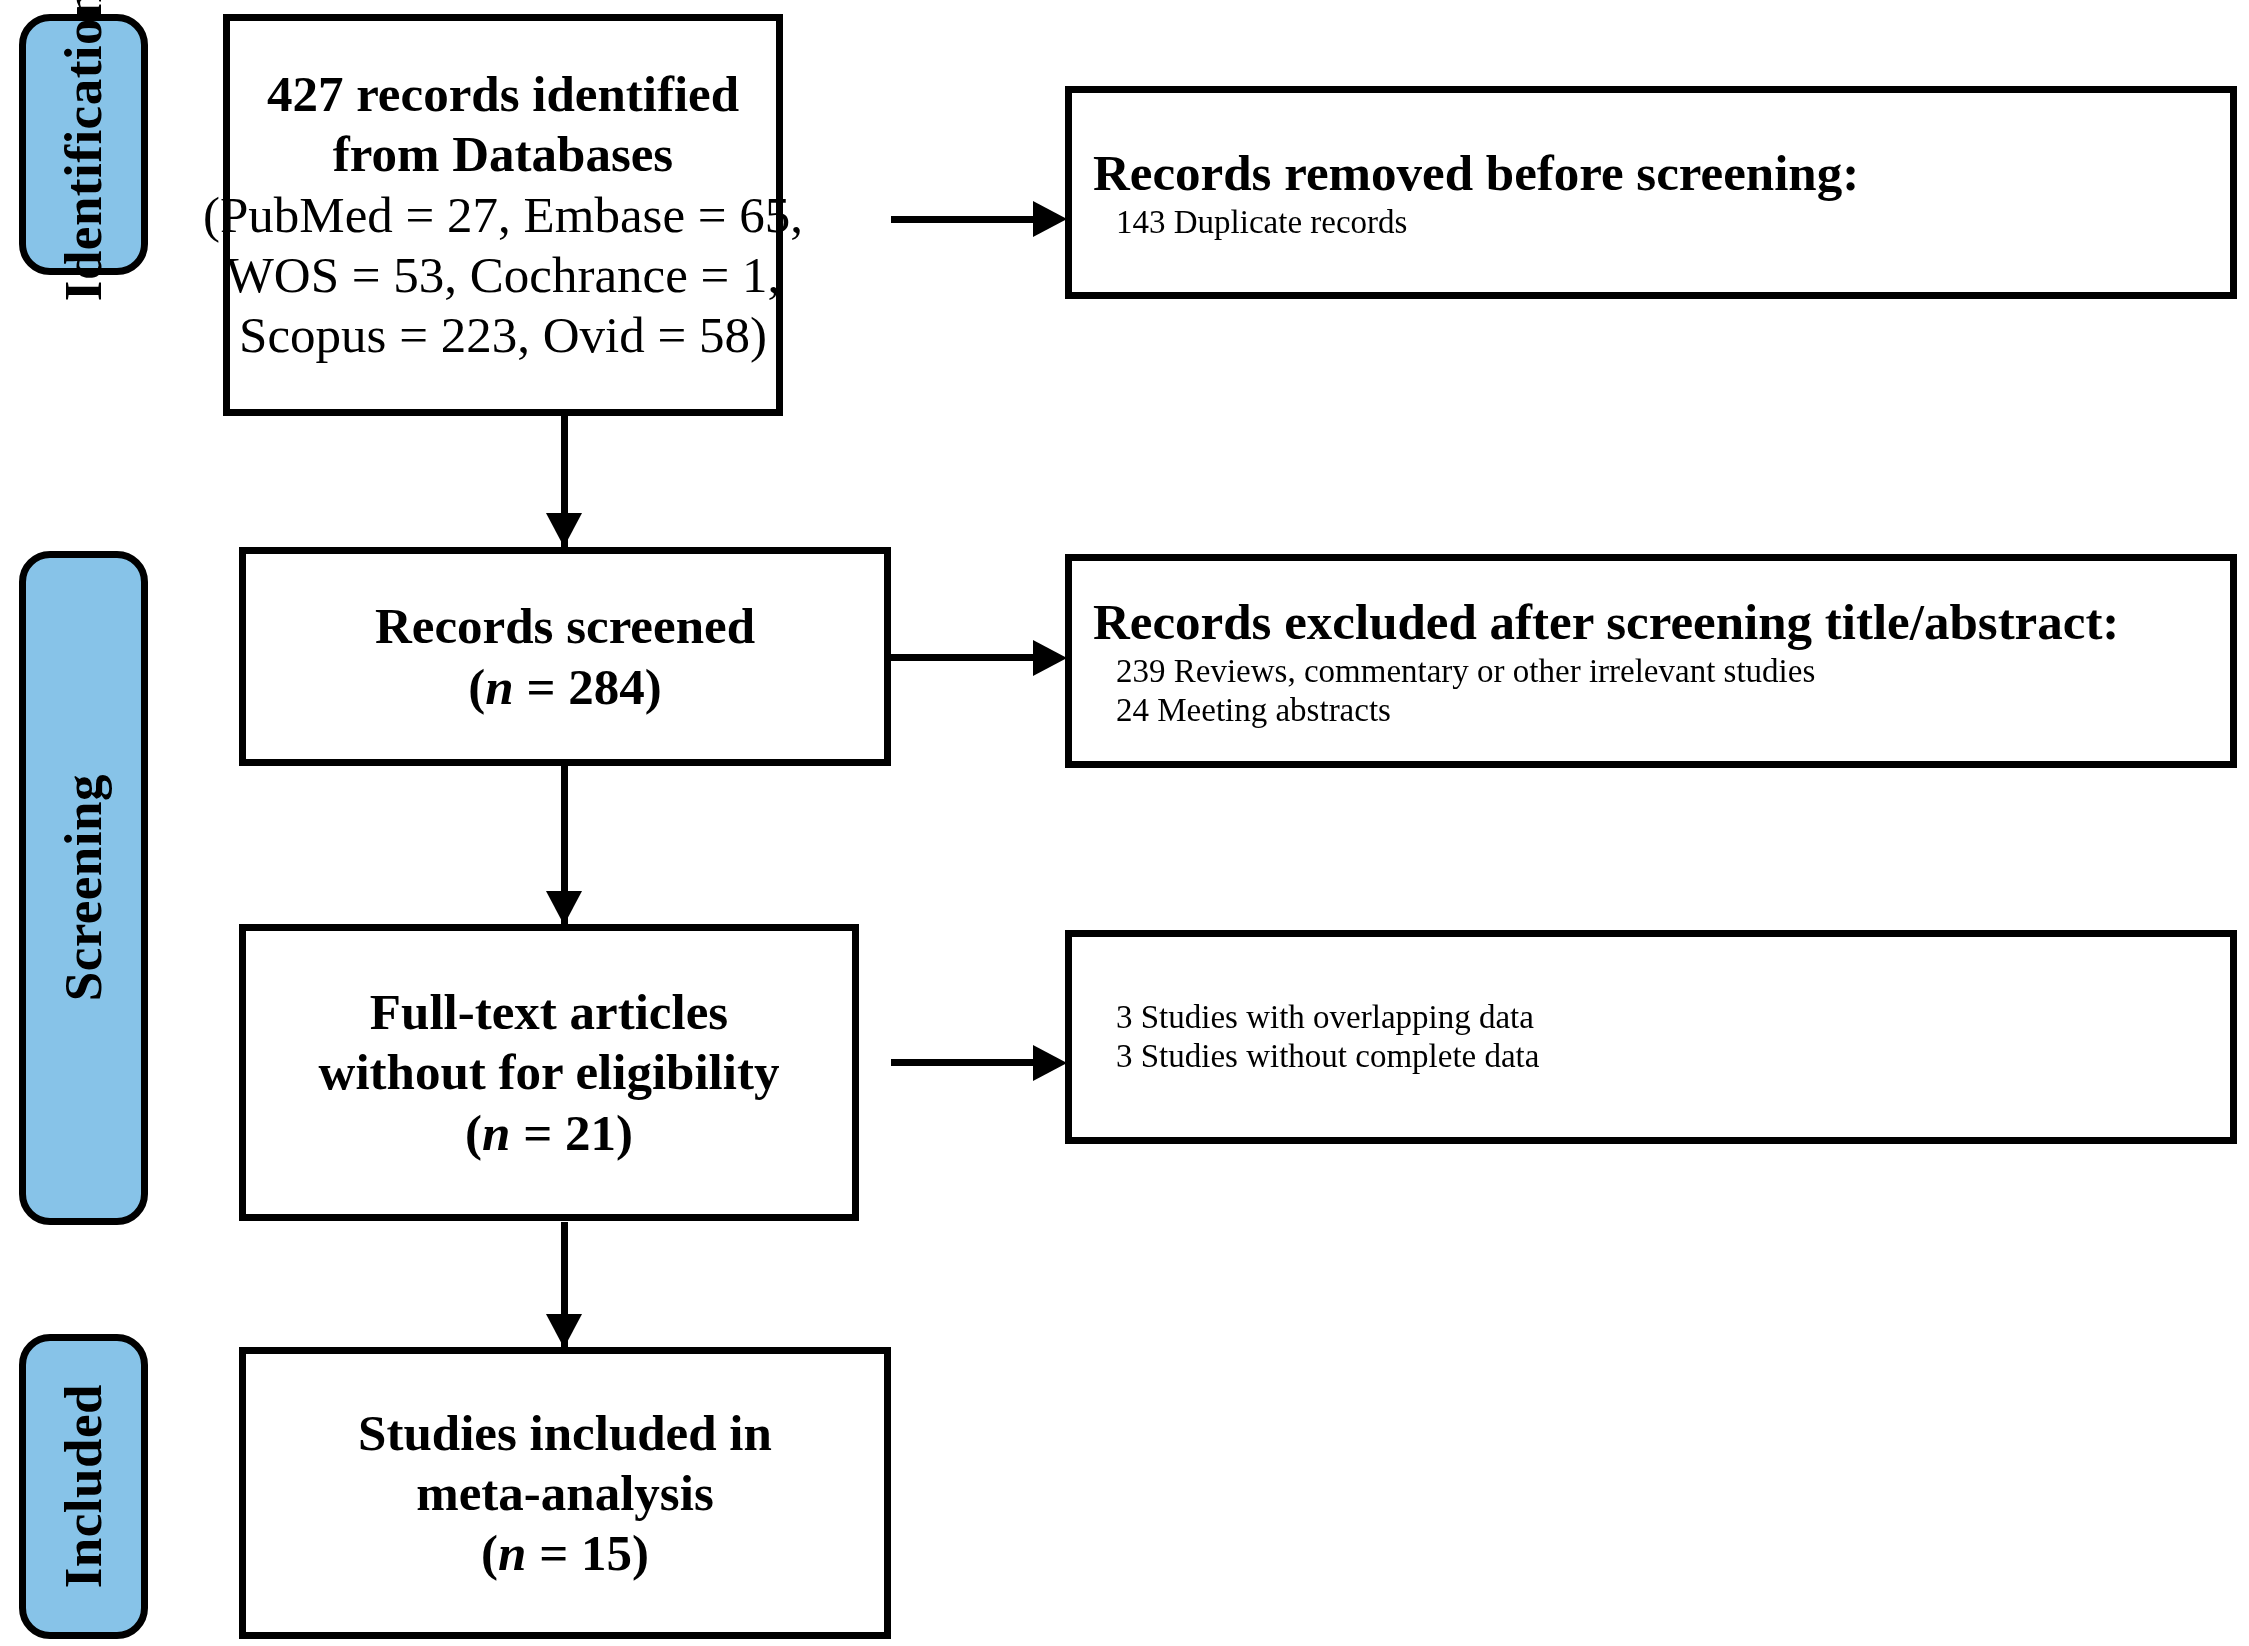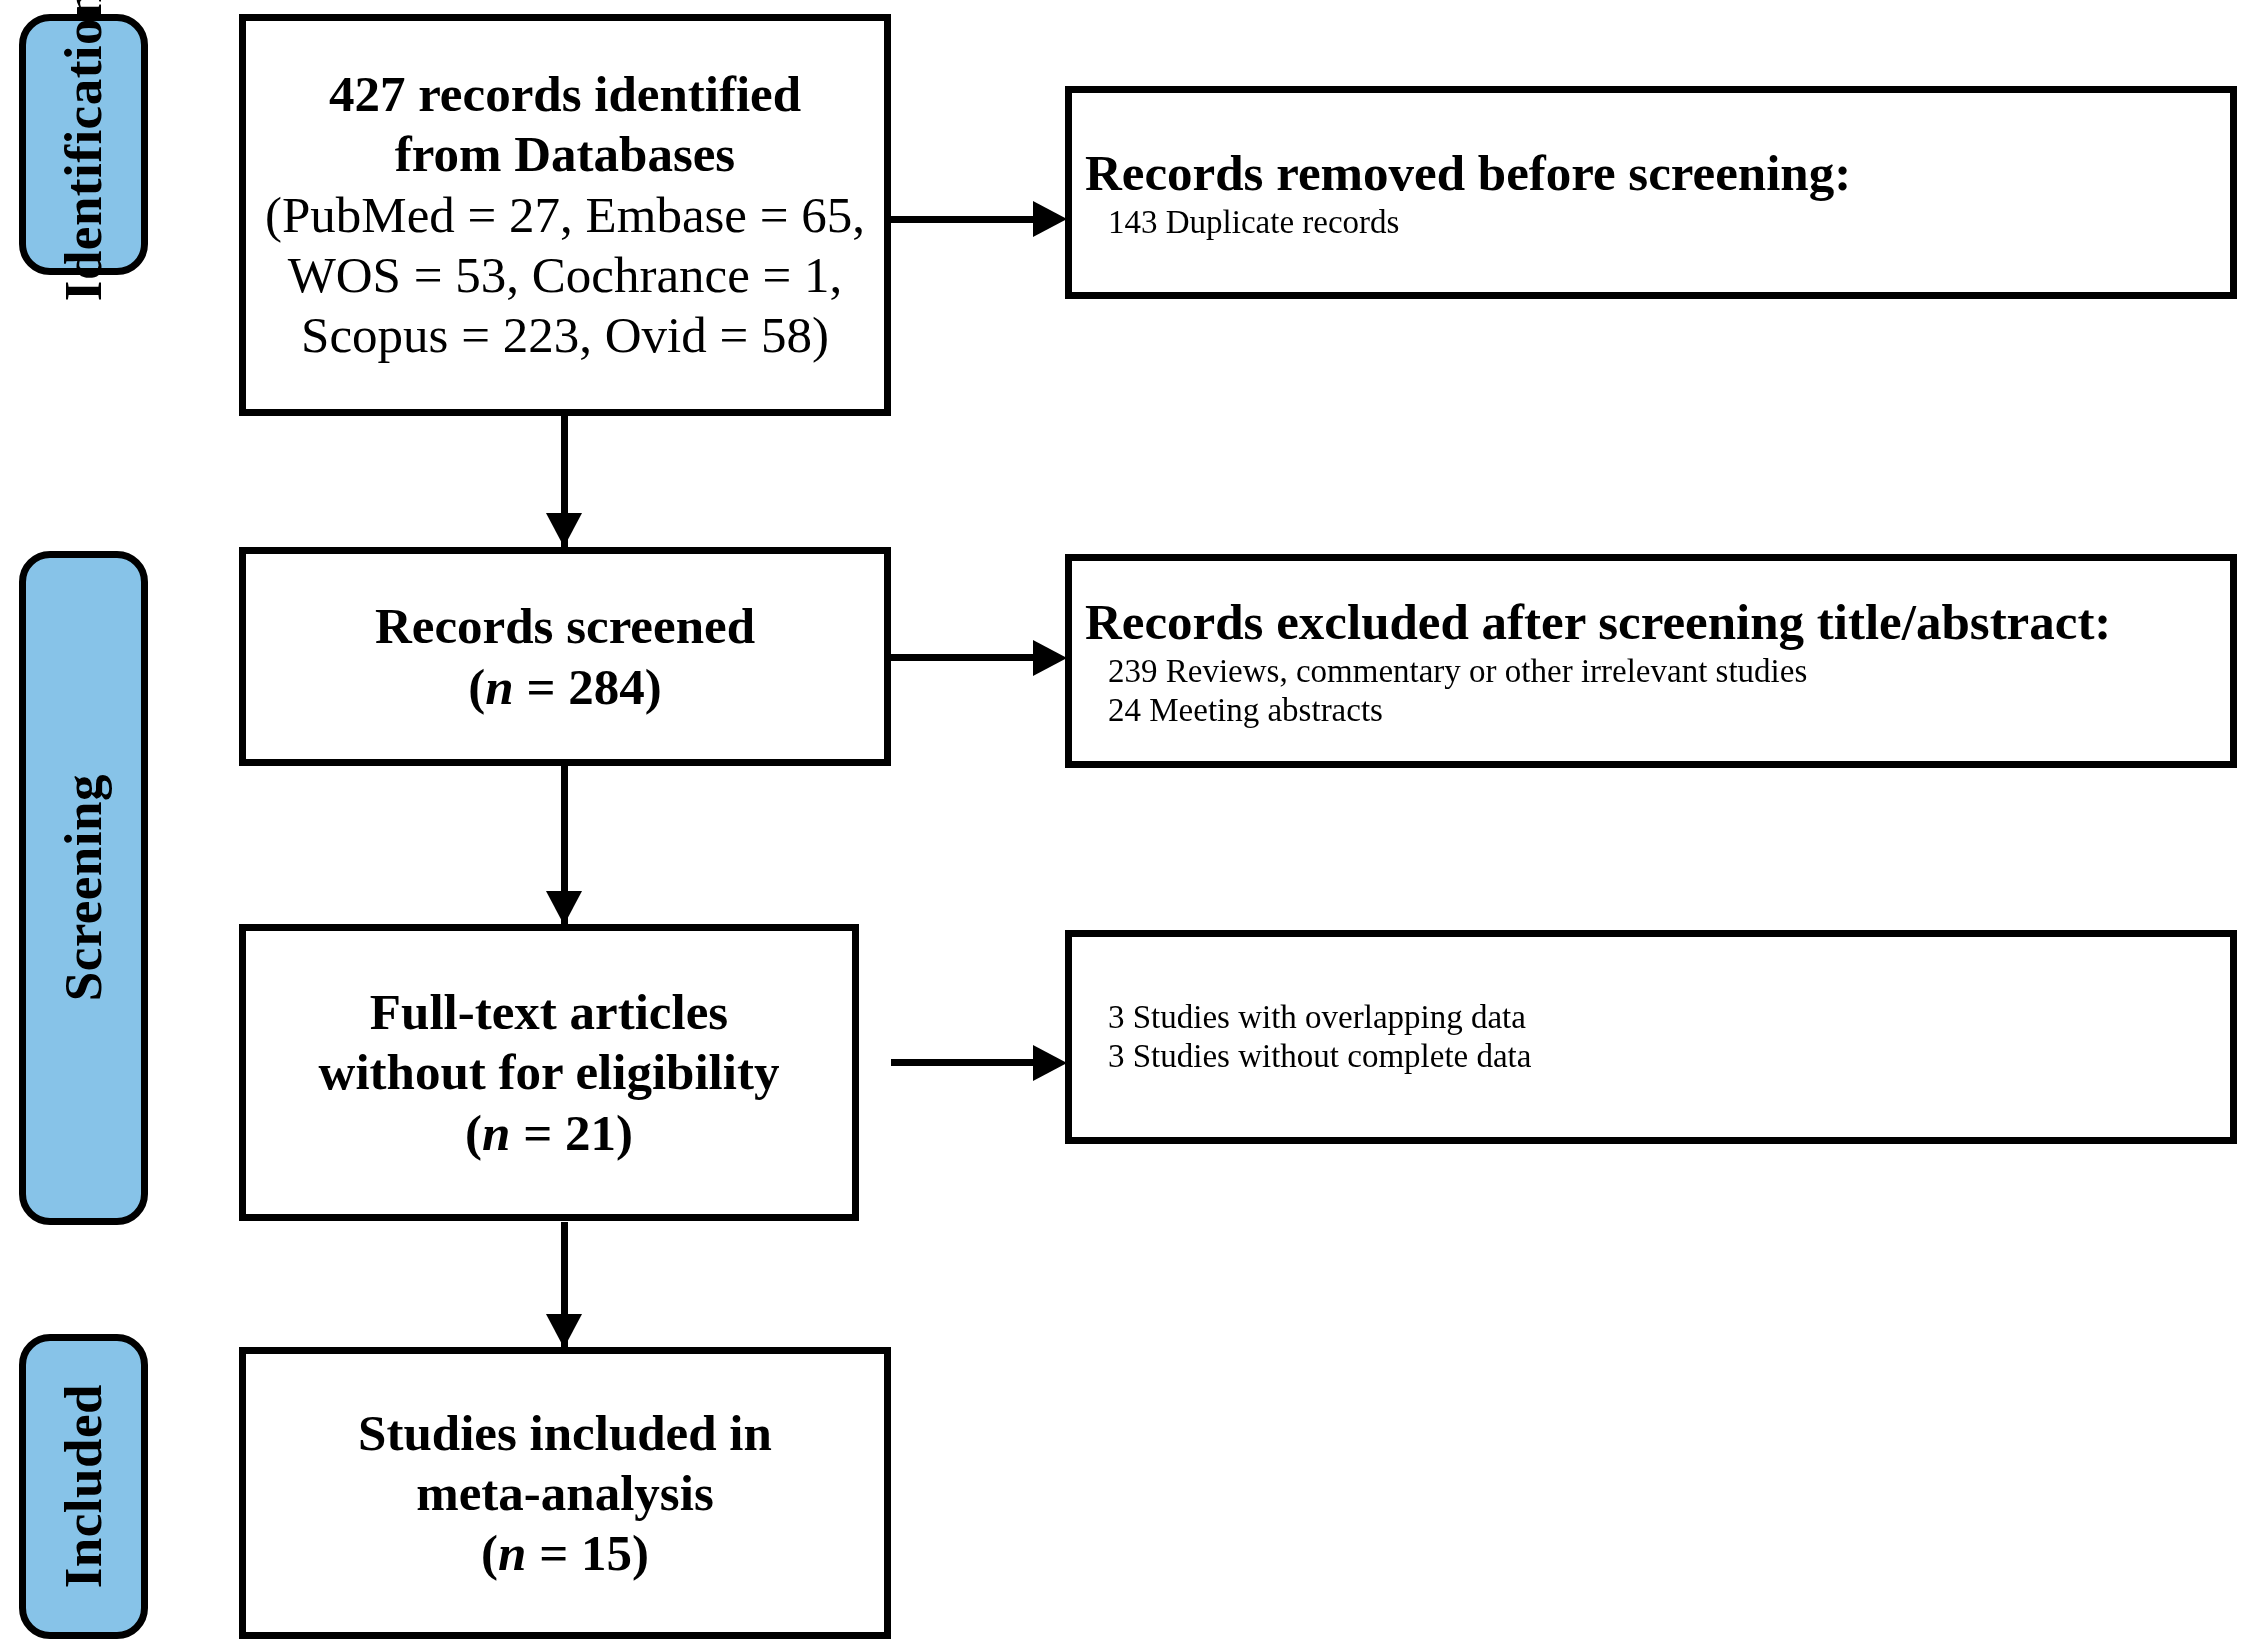--- a/index.html
+++ b/index.html
@@ -31,21 +31,21 @@
   .flow-box{
     position:absolute;
     background:#fff;
     border:7.1px solid #000;
     box-sizing:border-box;
     display:flex;
     flex-direction:column;
     justify-content:center;
   }
   .flow-box.centered{align-items:center;text-align:center;}
-  .flow-box.lefted{align-items:flex-start;text-align:left;padding-left:13px;}
+  .flow-box.lefted{align-items:flex-start;text-align:left;padding-left:21px;}
 
   .bx-line{font-size:51px;line-height:1.18;white-space:nowrap;}
   .bx-line.bold{font-weight:bold;}
   .bx-sub{font-size:33px;line-height:1.18;white-space:nowrap;padding-left:23px;}
   .n-ital{font-style:italic;font-weight:bold;}
 
   
   .v-line{position:absolute;background:#000;width:7.1px;}
   .h-line{position:absolute;background:#000;height:7.1px;}
   .arrow-down{
@@ -71,21 +71,21 @@
   </div>
 
   <div class="phase-banner" style="left:19px;top:551px;width:129px;height:674px;">
     <span class="phase-label">Screening</span>
   </div>
 
   <div class="phase-banner" style="left:19px;top:1334px;width:129px;height:305px;">
     <span class="phase-label">Included</span>
   </div>
 
-  <div class="flow-box centered" style="left:239px;top:13.7px;width:652px;height:402px;">
+  <div class="flow-box centered" style="left:223px;top:13.7px;width:560px;height:402px;">
     <div class="bx-line bold">427 records identified</div>
     <div class="bx-line bold">from Databases</div>
     <div class="bx-line"><span>(</span><span class="ital">PubMed</span><span> = 27, </span><span class="ital">Embase</span><span> = 65,</span></div>
     <div class="bx-line"><span>WOS</span><span> = 53, </span><span class="ital">Cochrance</span><span> = 1,</span></div>
     <div class="bx-line"><span class="ital">Scopus</span><span> = 223, </span><span class="ital">Ovid</span><span> = 58)</span></div>
   </div>
 
   <div class="h-line" style="left:891px;top:216px;width:145px;"></div>
   <div class="arrow-right" style="left:1033px;top:201px;"></div>
 

